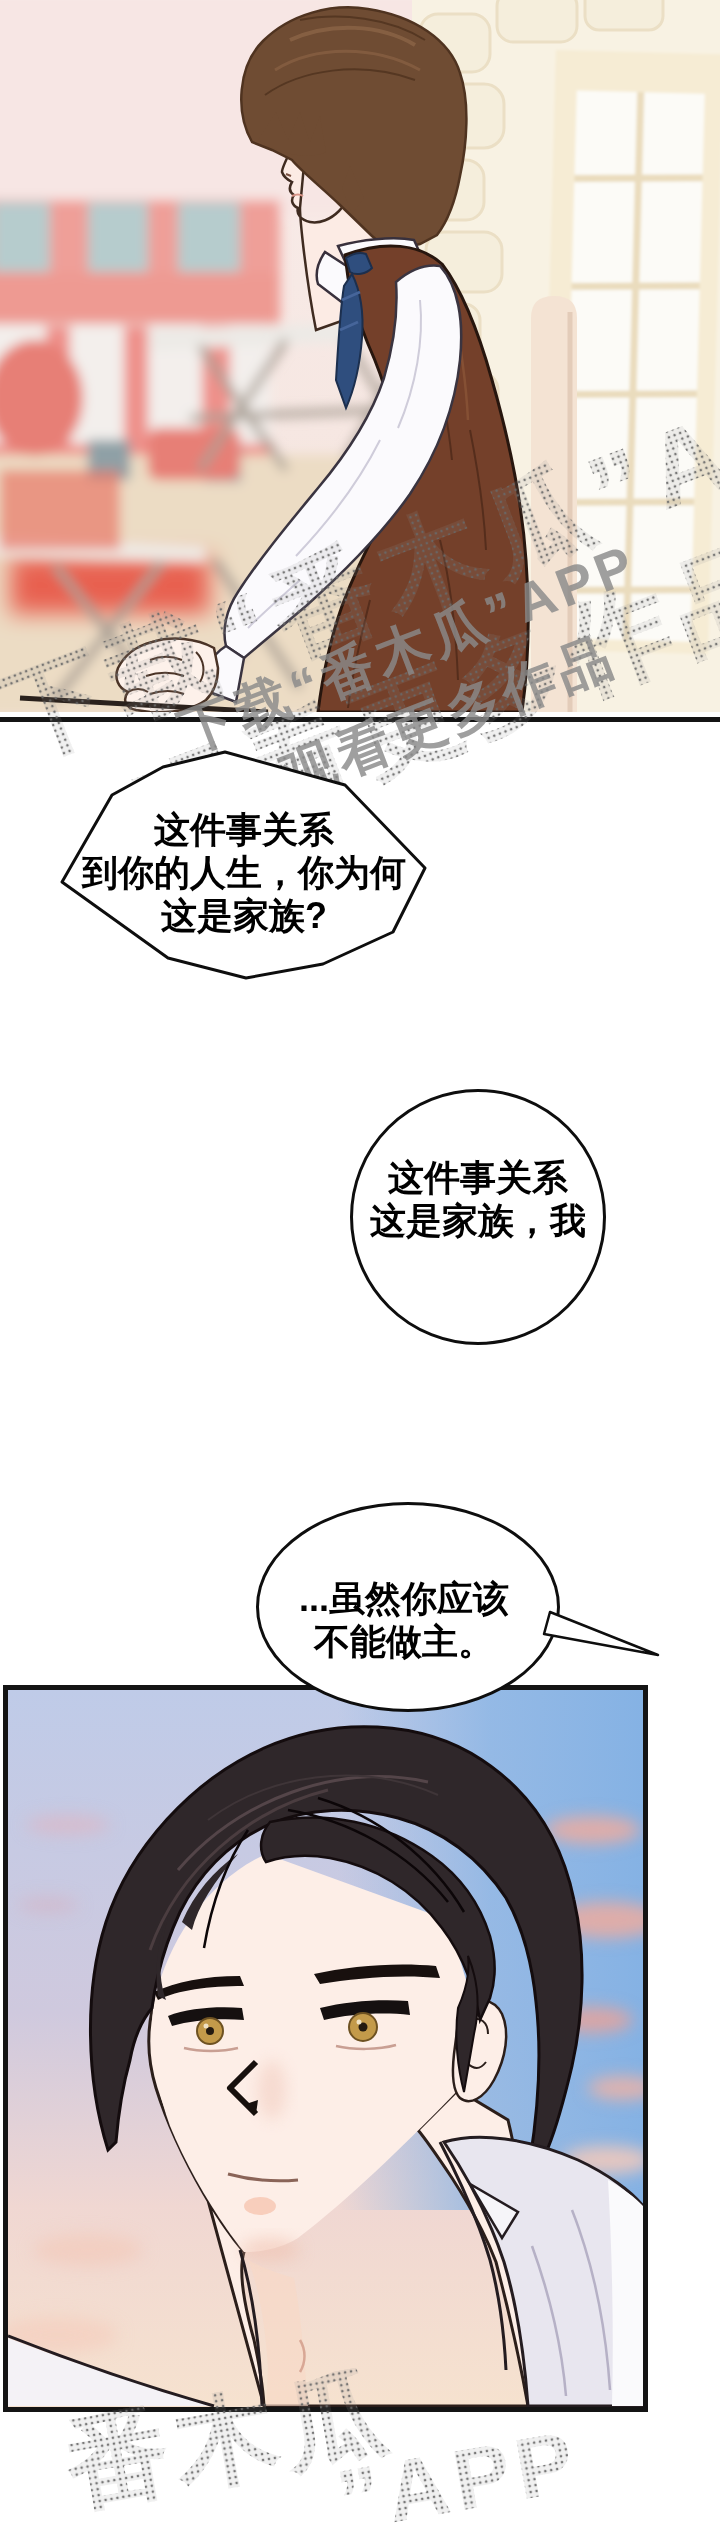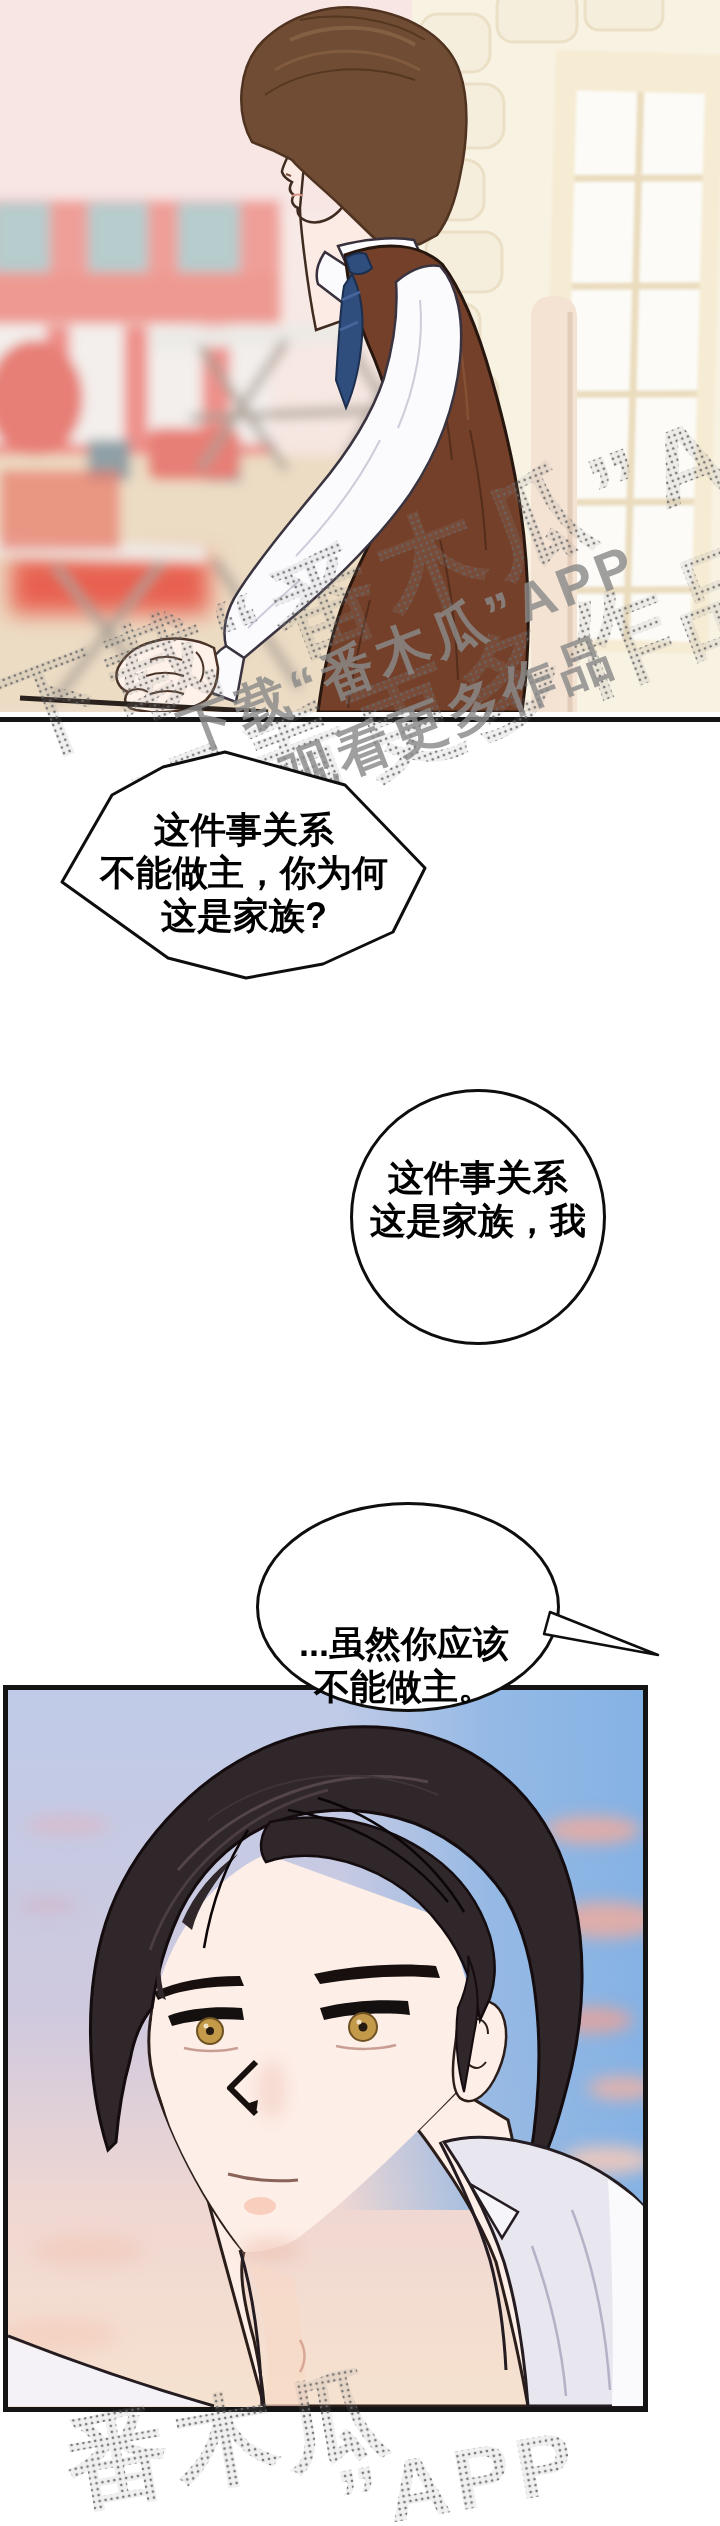--- a/index.html
+++ b/index.html
@@ -34,21 +34,21 @@
   
   .bubble-shape{position:absolute;z-index:4;}
   #bubble2-shape{left:350px;top:1089px;width:256px;height:256px;border-radius:50%;
                  background:#fff;border:3px solid #0e0e0e;box-sizing:border-box;}
   #bubble3-shape{left:256px;top:1502px;width:304px;height:210px;border-radius:50%;
                  background:#fff;border:3px solid #0e0e0e;box-sizing:border-box;}
   .bubble-text{position:absolute;z-index:5;text-align:center;font-weight:700;color:#000;
                font-size:36px;line-height:43px;letter-spacing:0;}
   #b1text{left:59px;top:808px;width:370px;}
   #b2text{left:352px;top:1156px;width:252px;}
-  #b3text{left:262px;top:1577px;width:284px;margin-top:45px;}
+  #b3text{left:262px;top:1577px;width:284px;}
 </style>
 </head>
 <body>
 
 <div id="page">
 
   <div id="panel1" class="panel">
     <svg width="720" height="712" viewBox="0 0 720 712">
       <defs>
         <linearGradient id="bg1" x1="0" y1="0" x2="0" y2="1">
@@ -221,21 +221,21 @@
   <div class="wm wm-solid">
     <div class="l1">下载“番木瓜”APP</div>
     <div class="l2">观看更多作品</div>
   </div>
 
   <svg class="bubble-shape" style="left:50px;top:742px;" width="385" height="246" viewBox="0 0 385 246">
     <polygon points="175,10 295,43 375,126 343,190 273,222 196,236 118,216 12,140 62,53 113,25" fill="#ffffff" stroke="#0e0e0e" stroke-width="3" stroke-linejoin="round"></polygon>
   </svg>
   <div id="b1text" class="bubble-text">
     <div>这件事关系</div>
-    <div>不能做主，你为何</div>
+    <div>到你的人生，你为何</div>
     <div>这是家族?</div>
   </div>
 
   <div id="bubble2-shape" class="bubble-shape"></div>
   <div id="b2text" class="bubble-text">
     <div>这件事关系</div>
     <div>这是家族，我</div>
   </div>
 
   <div id="bubble3-shape" class="bubble-shape"></div>

